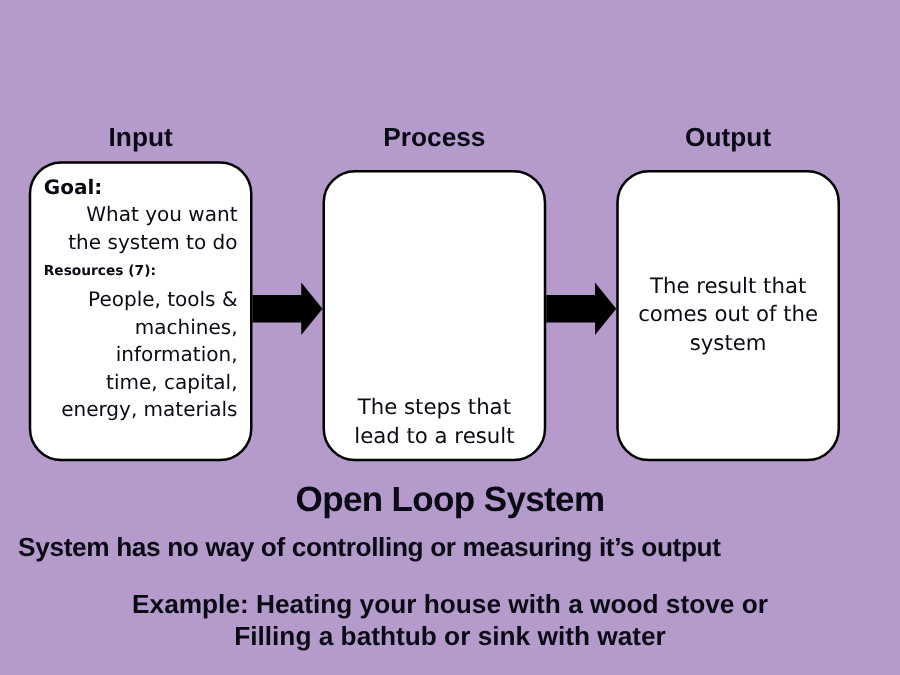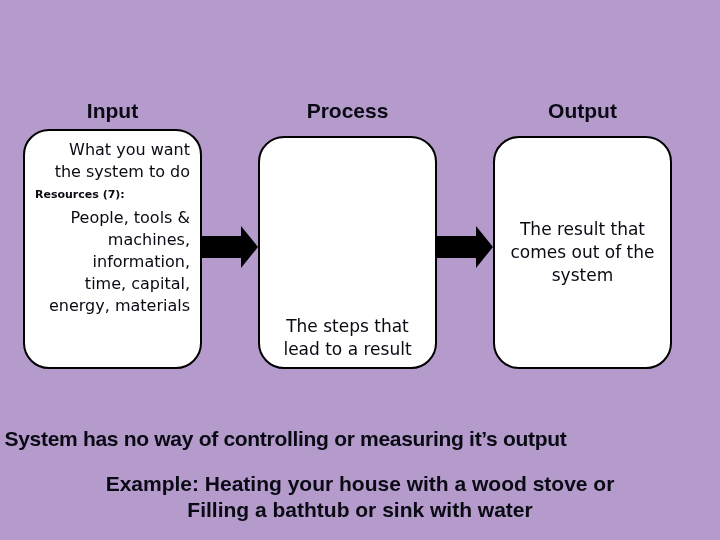--- a/index.html
+++ b/index.html
@@ -82,20 +82,21 @@
     font-size: 28px; font-weight: bold;
     letter-spacing: -0.5px;
   }
   .system-desc {
     position: absolute;
     left: 0; top: 427px; width: 571px;
     text-align: center;
     font-size: 21px; font-weight: bold;
     letter-spacing: -0.3px;
     white-space: nowrap;
+    padding-left: 10px;
   }
   .example {
     position: absolute;
     left: 0; top: 471px; width: 720px;
     text-align: center;
     font-size: 21px; font-weight: bold;
     line-height: 26px;
     white-space: pre-line;
   }
 </style>
@@ -103,20 +104,21 @@
 <body>
 
 <div class="slide">
 
 
   <div class="col-header process">Process</div>
   <div class="col-header input">Input</div>
   <div class="col-header output">Output</div>
 
   <div class="box input">
+    <div class="bold-label">Goal:</div>
     <div class="body-text">What you want
 the system to do</div>
     <div class="res-label">Resources (7):</div>
     <div class="body-text">People, tools &amp;
 machines,
 information,
 time, capital,
 energy, materials</div>
   </div>
 
@@ -134,17 +136,18 @@
     <div class="shaft"></div>
     <div class="head"></div>
   </div>
 
   <div class="box output">
     <div class="center-text">The result that
 comes out of the
 system</div>
   </div>
 
+  <div class="open-loop">Open Loop System</div>
   <div class="system-desc">System has no way of controlling or measuring it’s output</div>
   <div class="example">Example: Heating your house with a wood stove or
 Filling a bathtub or sink with water</div>
 
 </div>
 
 </body></html>

